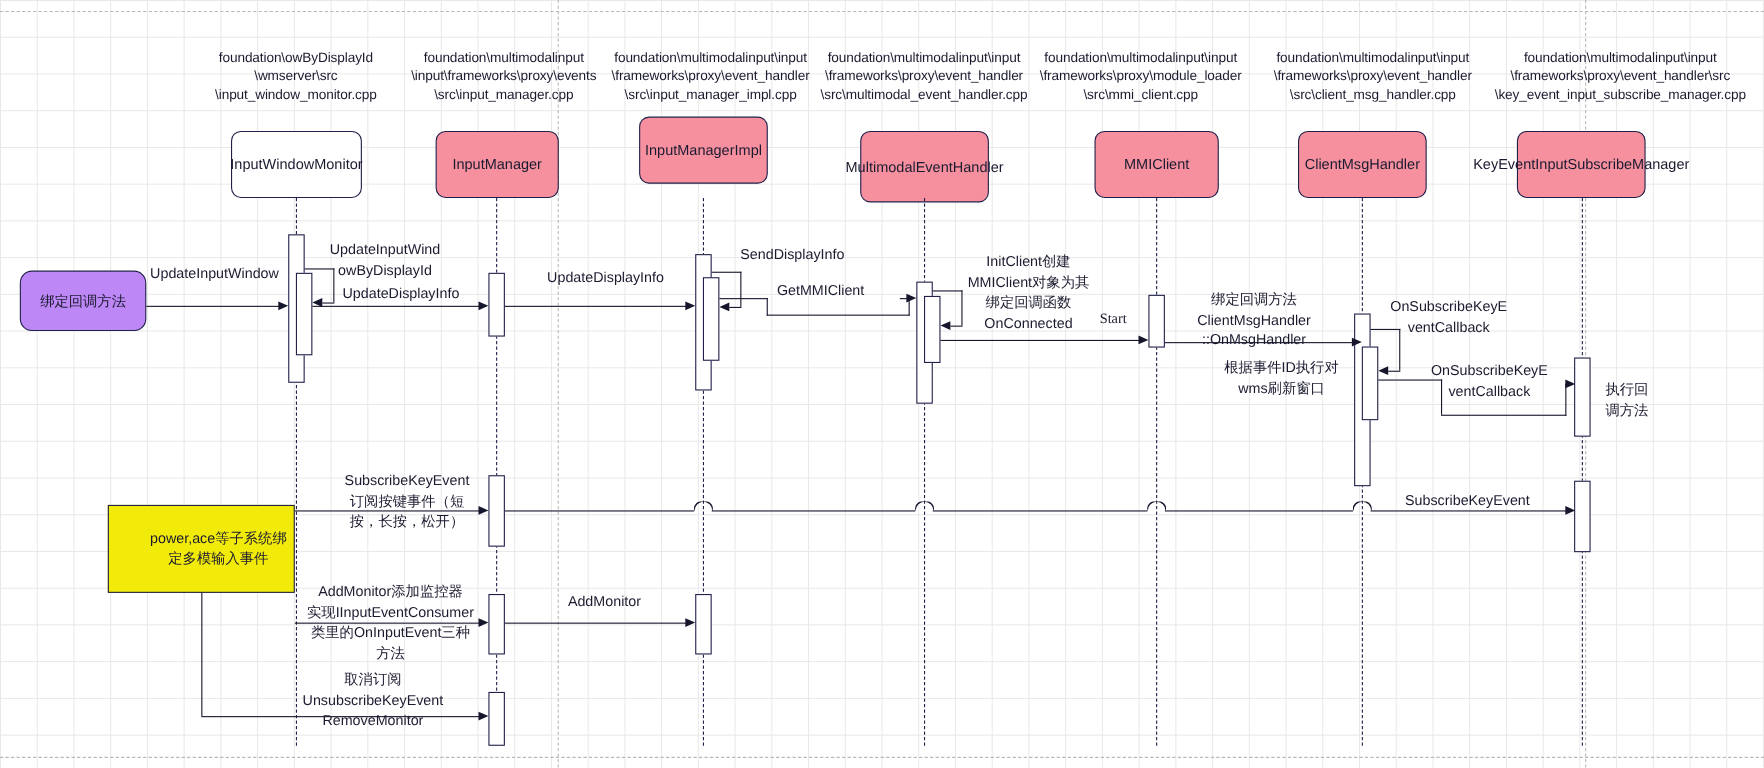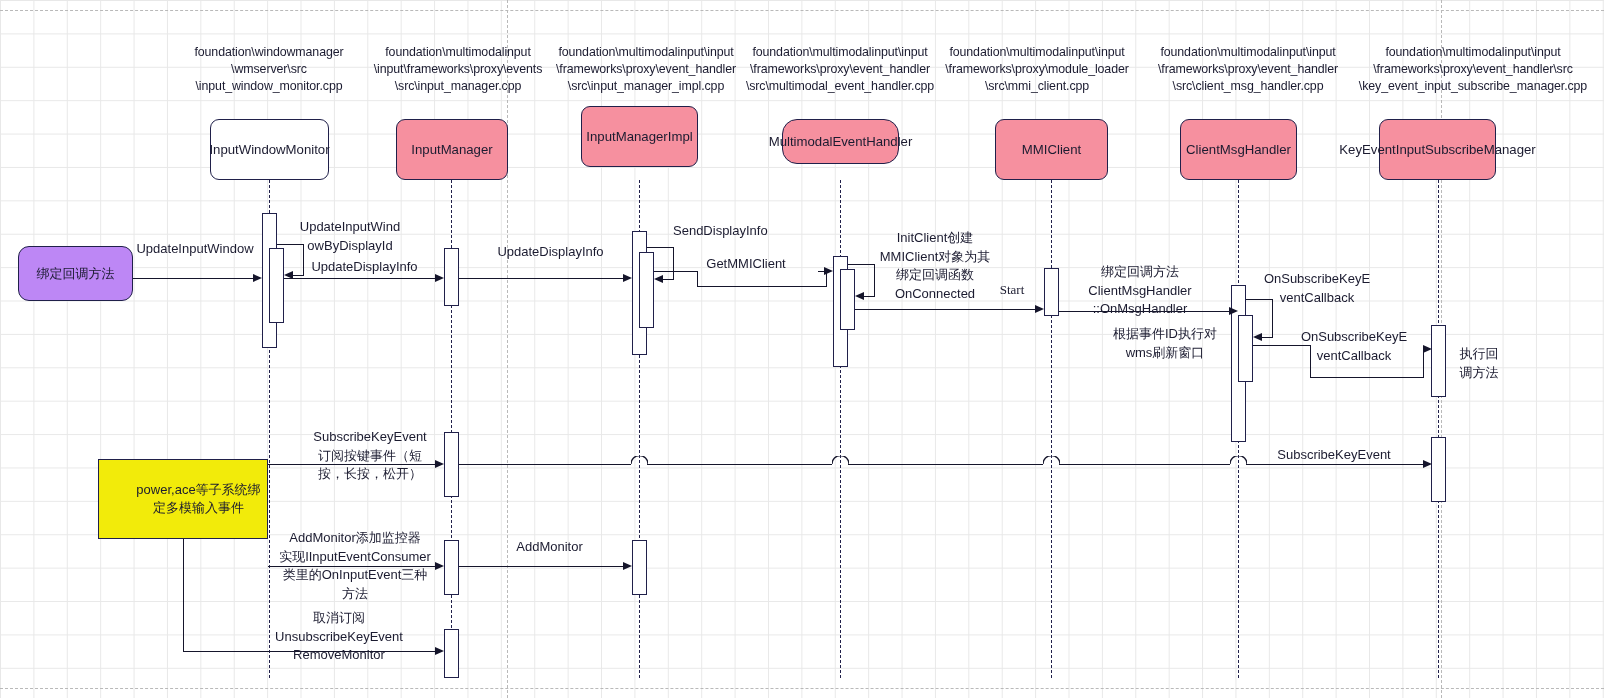--- a/index.html
+++ b/index.html
@@ -113,21 +113,21 @@
 </head>
 <body>
 
 <div id="canvas">
 
   <div class="page-sep h" style="left:0px; top:10px; width:1604px;"></div>
   <div class="page-sep h" style="left:0px; top:688px; width:1604px;"></div>
   <div class="page-sep" style="left:507px; top:0px; height:698px;"></div>
   <div class="page-sep" style="left:1441px; top:0px; height:698px;"></div>
 
-  <div class="hdr" style="left:186px; top:44px; width:166px;">foundation\windowmanager
+  <div class="hdr" style="left:186px; top:44px; width:166px;">foundation\owByDisplayId
 \wmserver\src
 \input_window_monitor.cpp</div>
   <div class="hdr" style="left:368px; top:44px; width:180px;">foundation\multimodalinput
 \input\frameworks\proxy\events
 \src\input_manager.cpp</div>
   <div class="hdr" style="left:550px; top:44px; width:192px;">foundation\multimodalinput\input
 \frameworks\proxy\event_handler
 \src\input_manager_impl.cpp</div>
   <div class="hdr" style="left:742px; top:44px; width:196px;">foundation\multimodalinput\input
 \frameworks\proxy\event_handler
@@ -144,21 +144,21 @@
 
   <div class="actorbox white" style="left:210px; top:119px; width:119px; height:61px;">
     <span>InputWindowMonitor</span>
   </div>
   <div class="actorbox pink" style="left:396px; top:119px; width:112px; height:61px;">
     <span>InputManager</span>
   </div>
   <div class="actorbox pink" style="left:581px; top:106px; width:117px; height:61px;">
     <span>InputManagerImpl</span>
   </div>
-  <div class="actorbox pink" style="left:782px; top:119px; width:117px; height:45px;border-radius:15px;">
+  <div class="actorbox pink" style="left:782px; top:119px; width:117px; height:65px;">
     <span>MultimodalEventHandler</span>
   </div>
   <div class="actorbox pink" style="left:995px; top:119px; width:113px; height:61px;">
     <span>MMIClient</span>
   </div>
   <div class="actorbox pink" style="left:1180px; top:119px; width:117px; height:61px;">
     <span>ClientMsgHandler</span>
   </div>
   <div class="actorbox pink" style="left:1379px; top:119px; width:117px; height:61px;">
     <span>KeyEventInputSubscribeManager</span>

